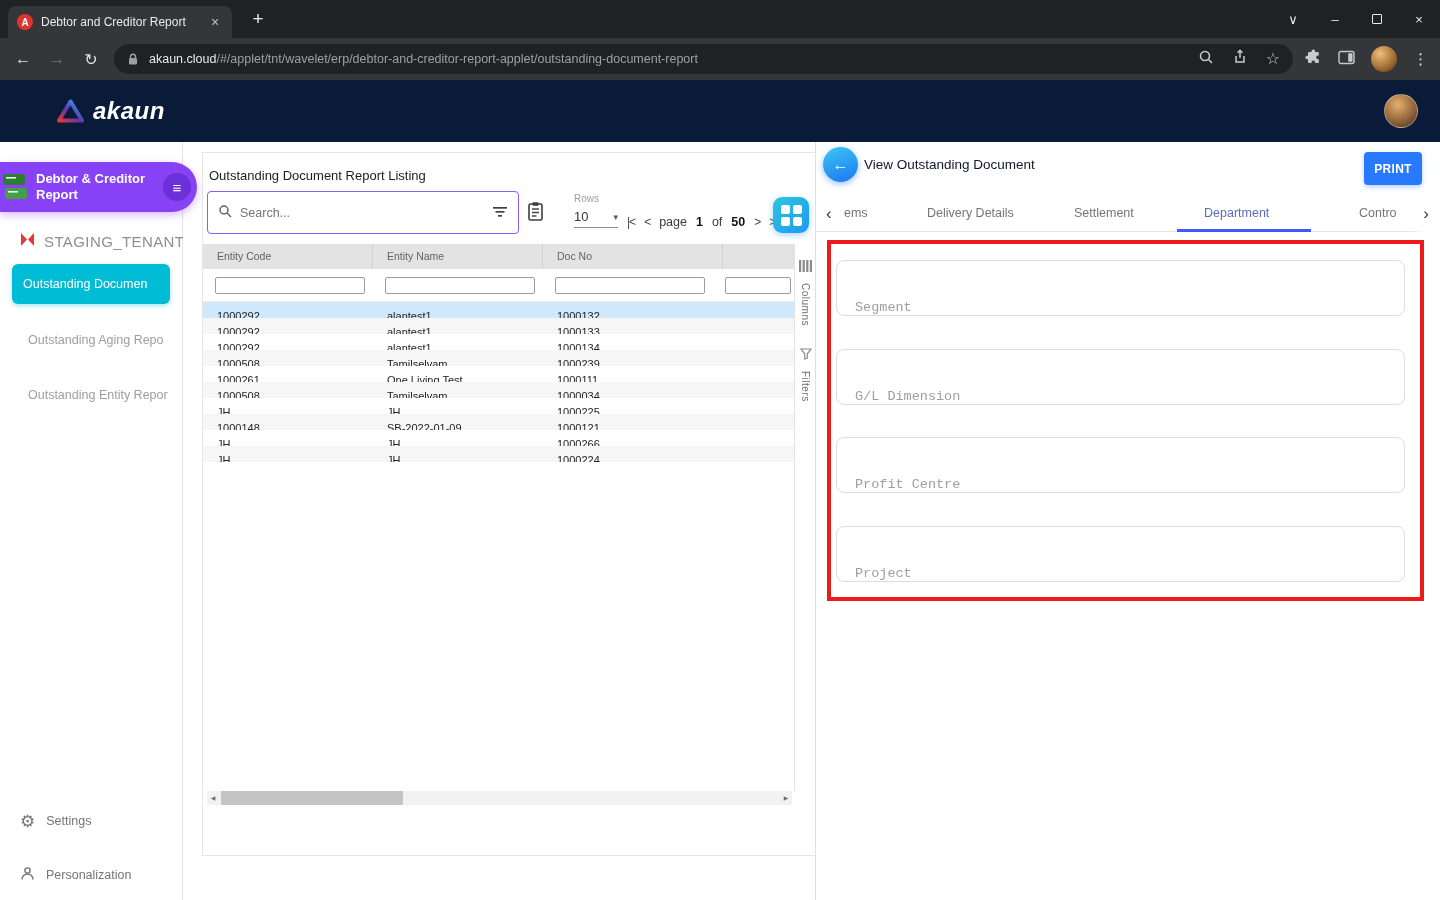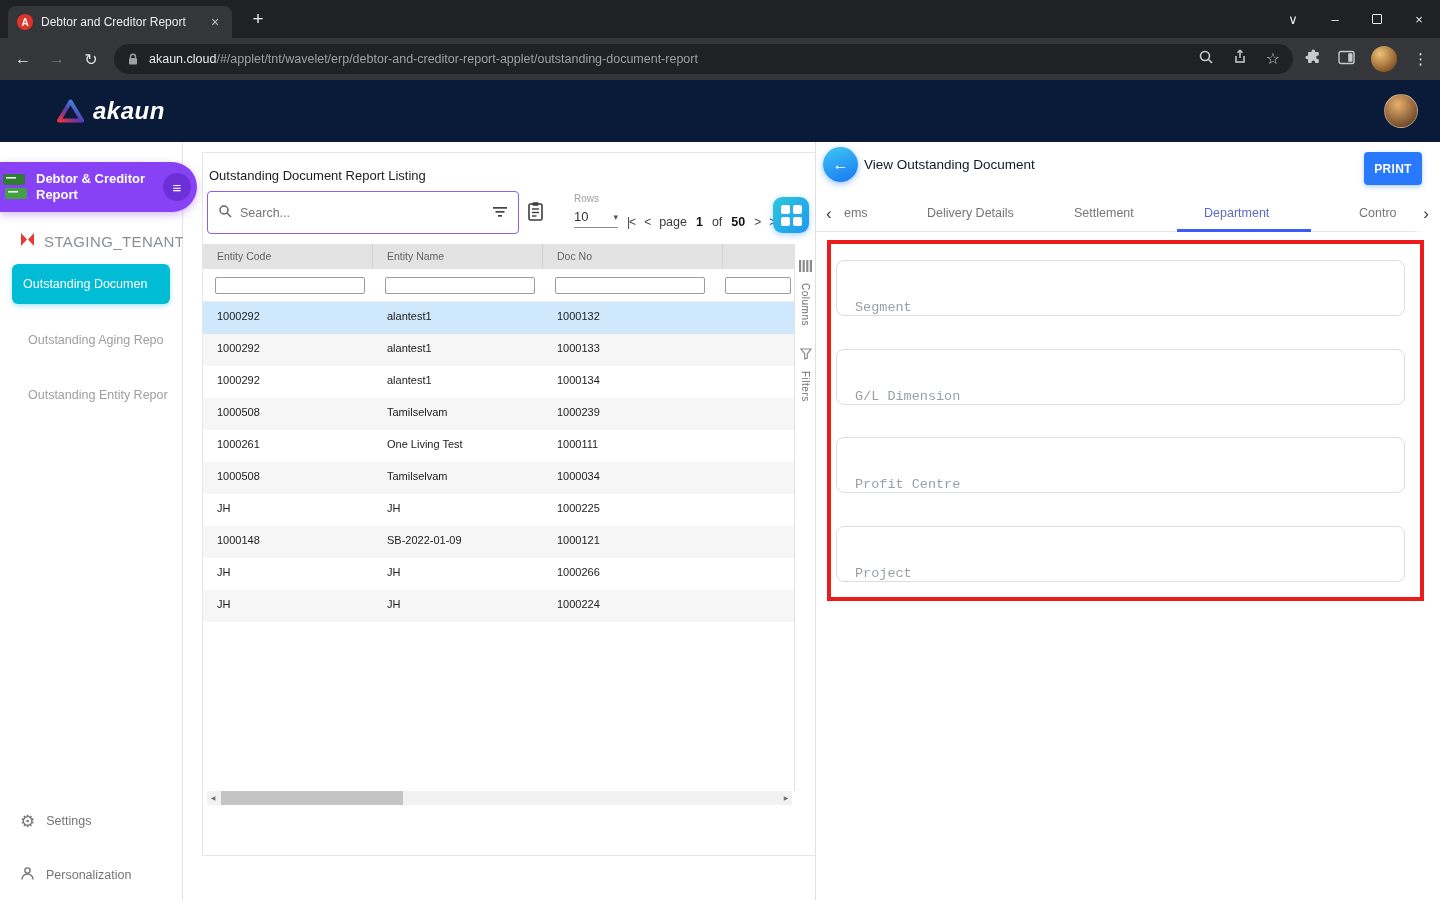--- a/index.html
+++ b/index.html
@@ -99,21 +99,21 @@
   .tablewrap { position:absolute; left:0; top:91px; width:591px; }
   .thead, .tfilter, .trow { display:grid; grid-template-columns:170px 170px 180px 1fr; }
   .thead { height:25px; background:#e3e3e3; }
   .th { font-size:10.5px; color:#5f6368; line-height:25px; padding-left:14px;
     border-right:1px solid #d2d2d2; white-space:nowrap; overflow:hidden; }
   .th:last-child { border-right:none; }
   .tfilter { height:33px; background:#fff; border-bottom:1px solid #ededed; align-items:center; }
   .tfilter input { height:17px; border:1px solid #9c9c9c; border-radius:2px; margin-left:12px;
     width:150px; outline:none; font-size:11px; padding:0 4px; }
   .tfilter .c4 input { width:66px; margin-left:2px; }
-  .trow { height:32px; font-size:11px; color:#222; background:#fff; }
+  .trow { height:16px; font-size:11px; color:#222; background:#fff; }
   .trow .td { line-height:28px; padding-left:14px; white-space:nowrap; overflow:hidden; }
   .trow.odd { background:#f6f6f6; }
   .trow.sel { background:#cfe8fb; }
 
   .sidestrip { position:absolute; left:591px; top:91px; width:22px; height:547px; border-left:1px solid #e2e2e2; }
   .striptool { position:absolute; left:0; width:21px; display:flex; flex-direction:column;
     align-items:center; gap:7px; }
   .st-cols { top:14px; } .st-filters { top:102px; }
   .vlabel { writing-mode:vertical-rl; font-size:10px; color:#6f6f6f; letter-spacing:.5px; }
 

